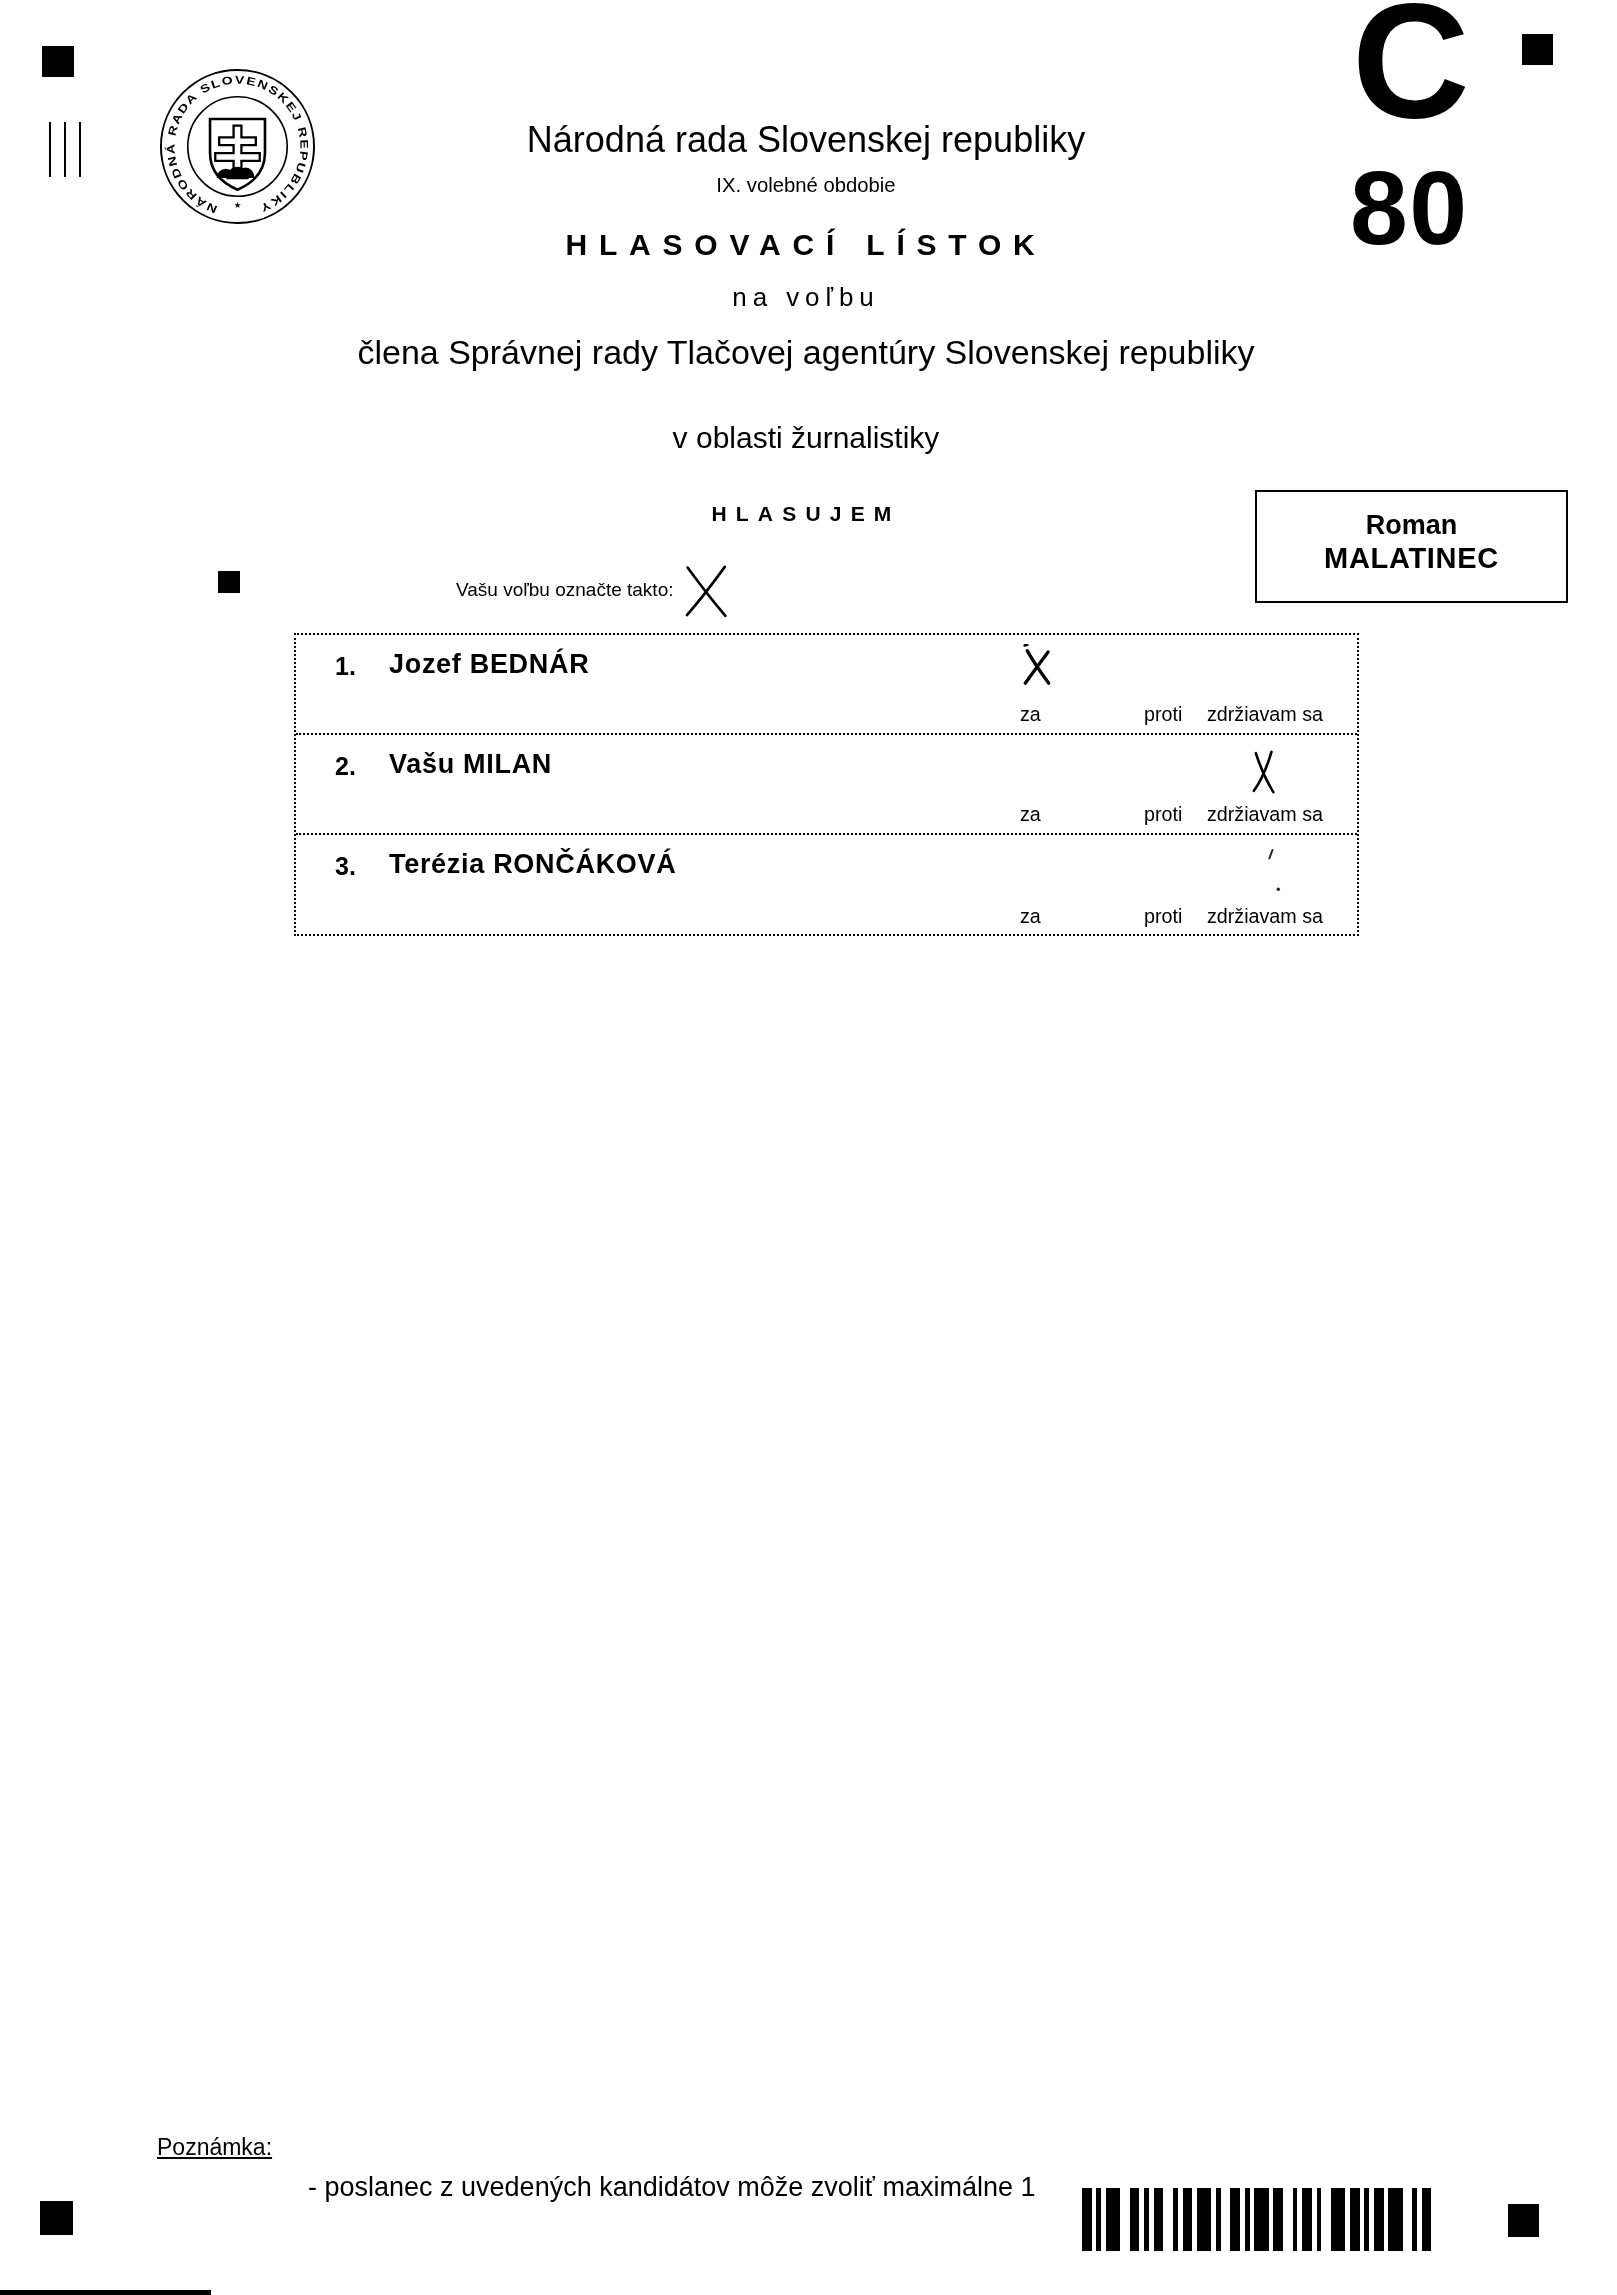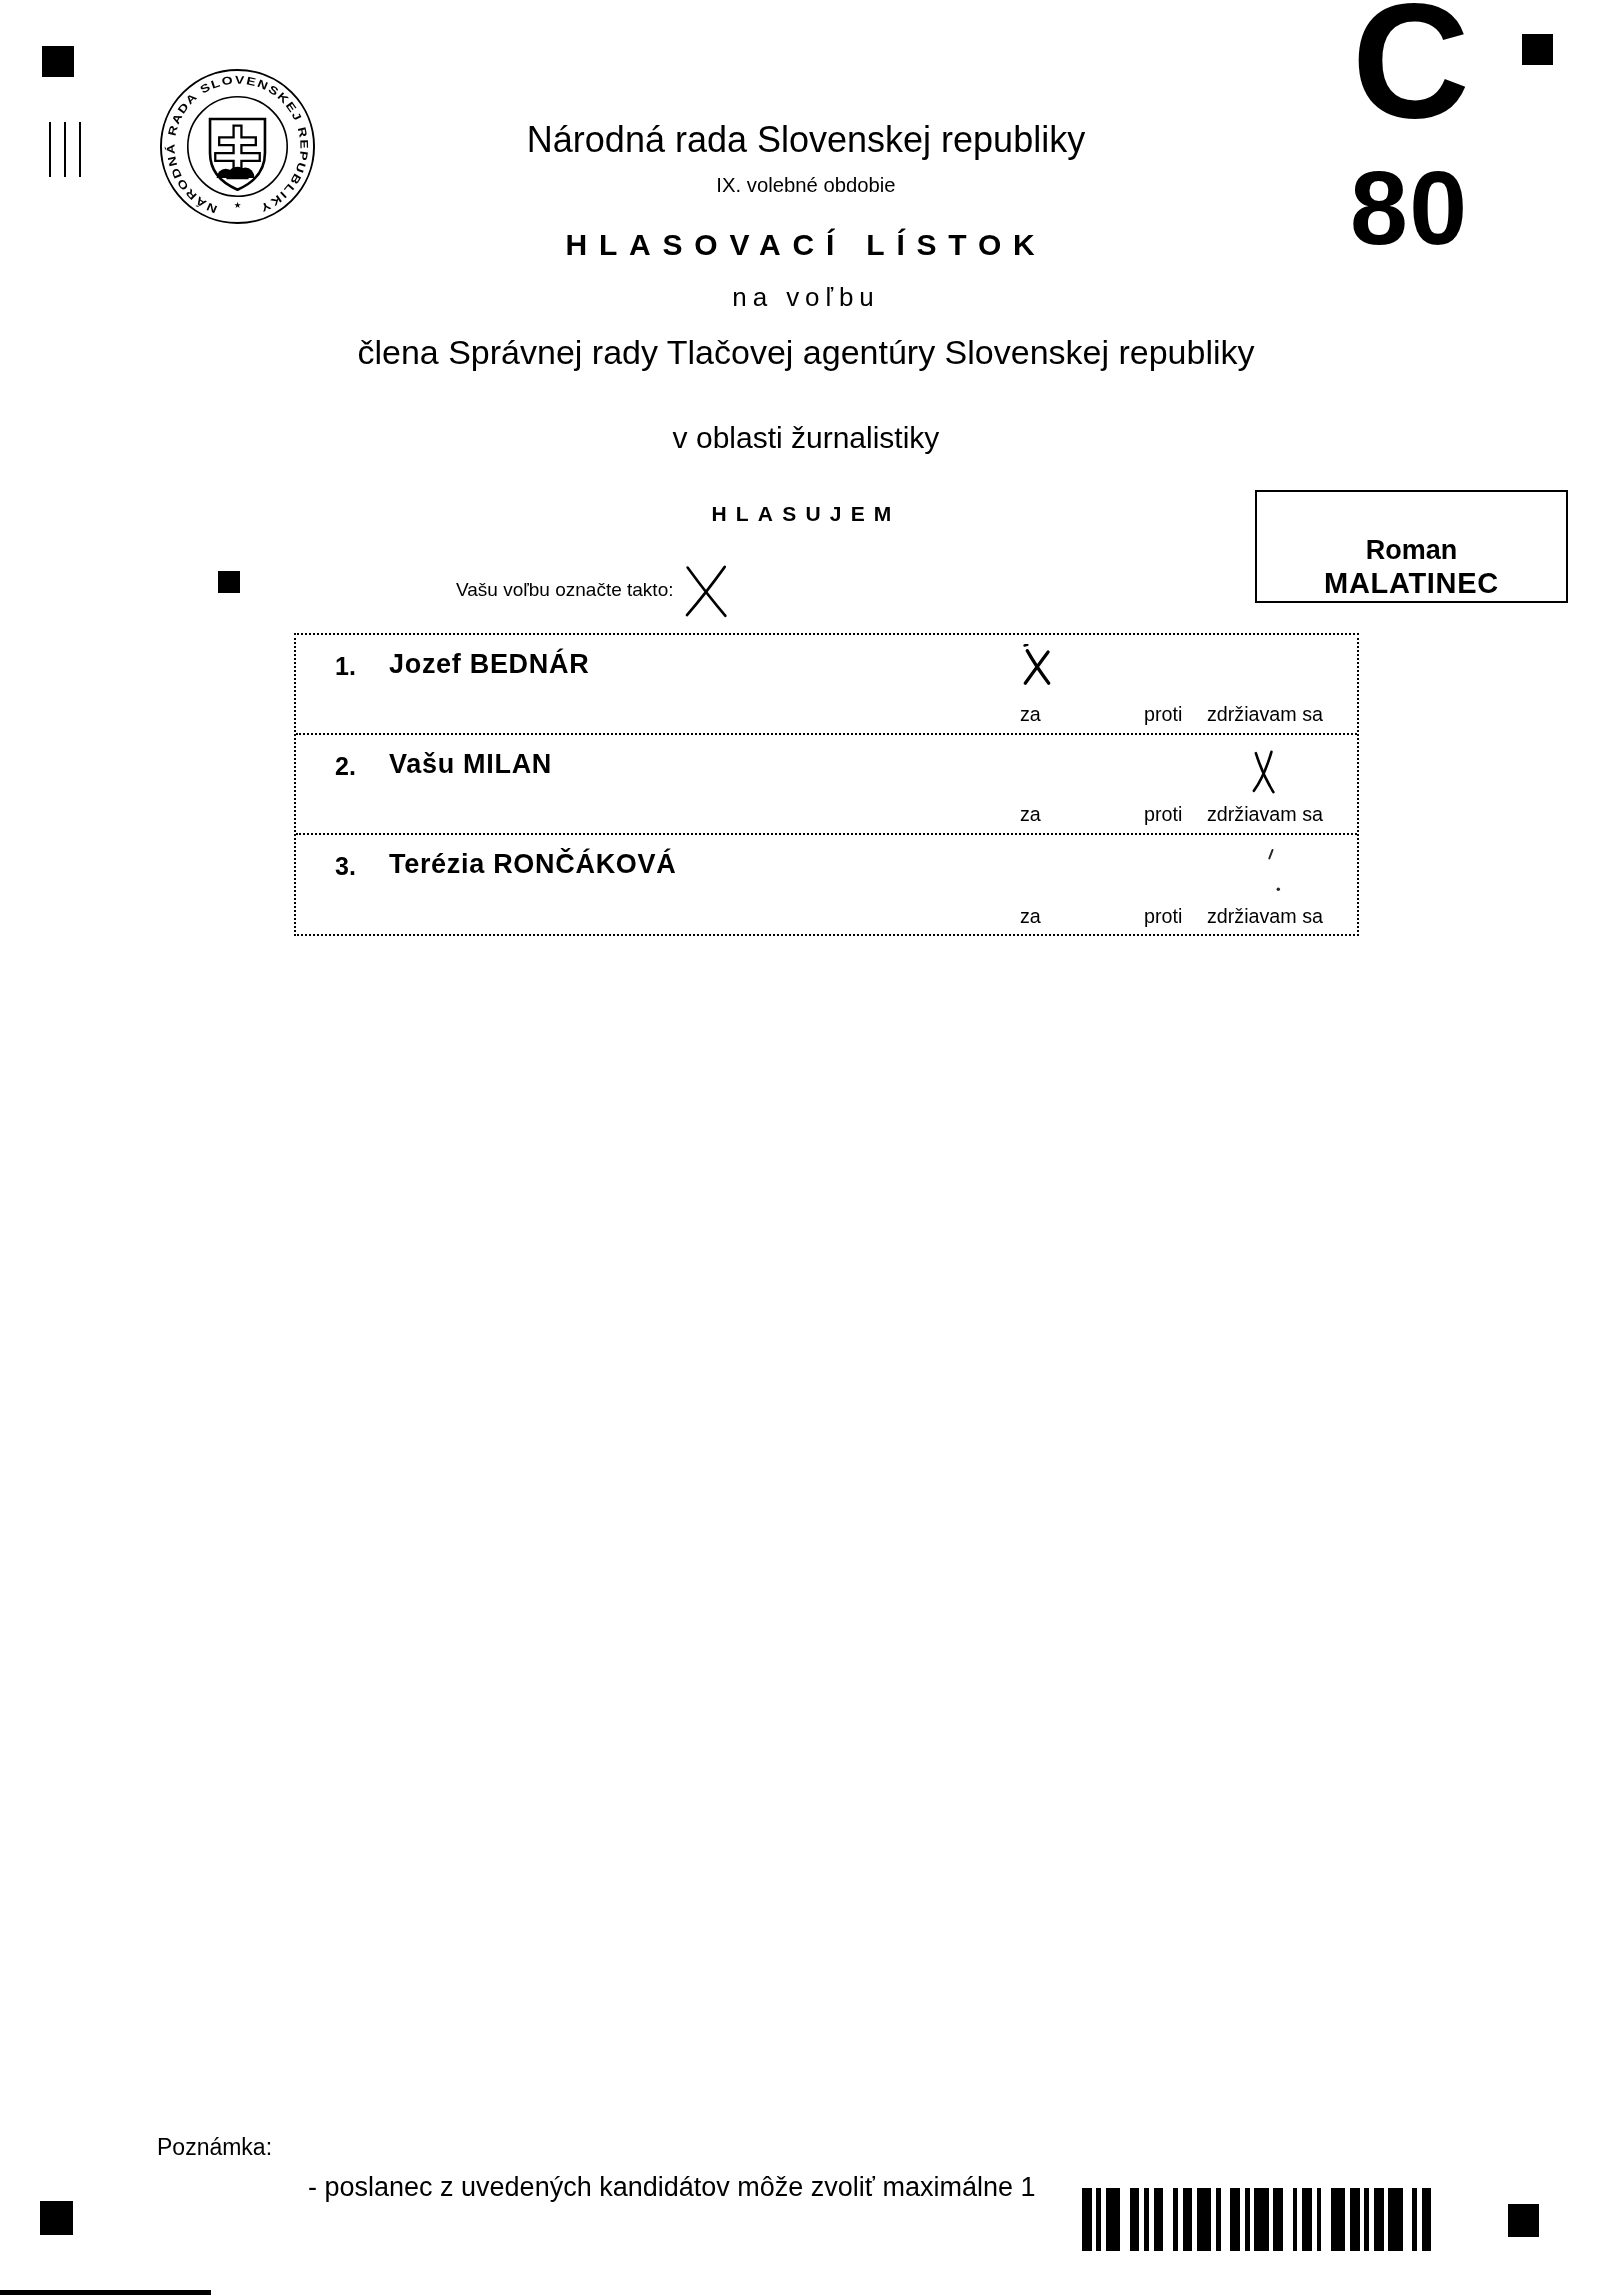--- a/index.html
+++ b/index.html
@@ -22,21 +22,21 @@
   .field{top:421px; font-size:30px;}
   .hlasujem{top:502px; font-size:21px; font-weight:bold; letter-spacing:9.2px;}
   
   .code-letter{position:absolute; left:1352px; top:-21px; font-size:163px; font-weight:bold; line-height:1;}
   .code-number{position:absolute; left:1350px; top:156px; font-size:104px; font-weight:bold; line-height:1; letter-spacing:1.3px;}
   
   .voter-box{
     position:absolute; left:1255px; top:490px; width:313px; height:113px;
     border:2.6px solid #000; box-sizing:border-box; text-align:center; padding-top:17px;
   }
-  .voter-box .fn{font-size:27px; font-weight:bold; line-height:1.2;margin-top:25px;}
+  .voter-box .fn{font-size:27px; font-weight:bold; line-height:1.2;}
   .voter-box .ln{font-size:29px; font-weight:bold; line-height:1.2; letter-spacing:0.7px;}
   
   .mark-instr{position:absolute; left:456px; top:579px; font-size:19px;}
   .sample-x{position:absolute; left:683px; top:561px;}
   
   .ballot{
     position:absolute; left:294px; top:633px; width:1065px; height:303px;
     border:2px dotted #000; box-sizing:border-box;
   }
   .brow{position:relative; height:100px; border-bottom:2px dotted #000; box-sizing:border-box;}
@@ -46,21 +46,21 @@
   .opt{position:absolute; bottom:6.6px; font-size:19.7px;}
   .opt-za{left:724px;}
   .opt-proti{left:848px;}
   .opt-zdrz{left:911px;}
   .xmark{position:absolute;}
   .x1{left:726px; top:9.2px;}
   .x2{left:954px; top:14.4px;}
   .smudge-a{left:970px; top:13px;}
   .smudge-b{left:979px; top:51px;}
   
-  .note-label{position:absolute; left:157px; top:2134px; font-size:23px; }
+  .note-label{position:absolute; left:157px; top:2134px; font-size:23px; text-decoration:underline;}
   .note-line1{position:absolute; left:308px; top:2127px; font-size:27px;}
   .note-line2{position:absolute; left:308px; top:2172px; font-size:27px;}
   
   .barcode{position:absolute; left:1082px; top:2188px; width:354px; height:63px; display:flex; align-items:stretch;}
   .barcode div{height:100%;}
   .bar{background:#000;}
   .gap{background:transparent;}
   .edge-artifact{position:absolute; left:0; top:2290px; width:211px; height:4.6px; background:#000;}
   svg{display:block;}
 </style>

